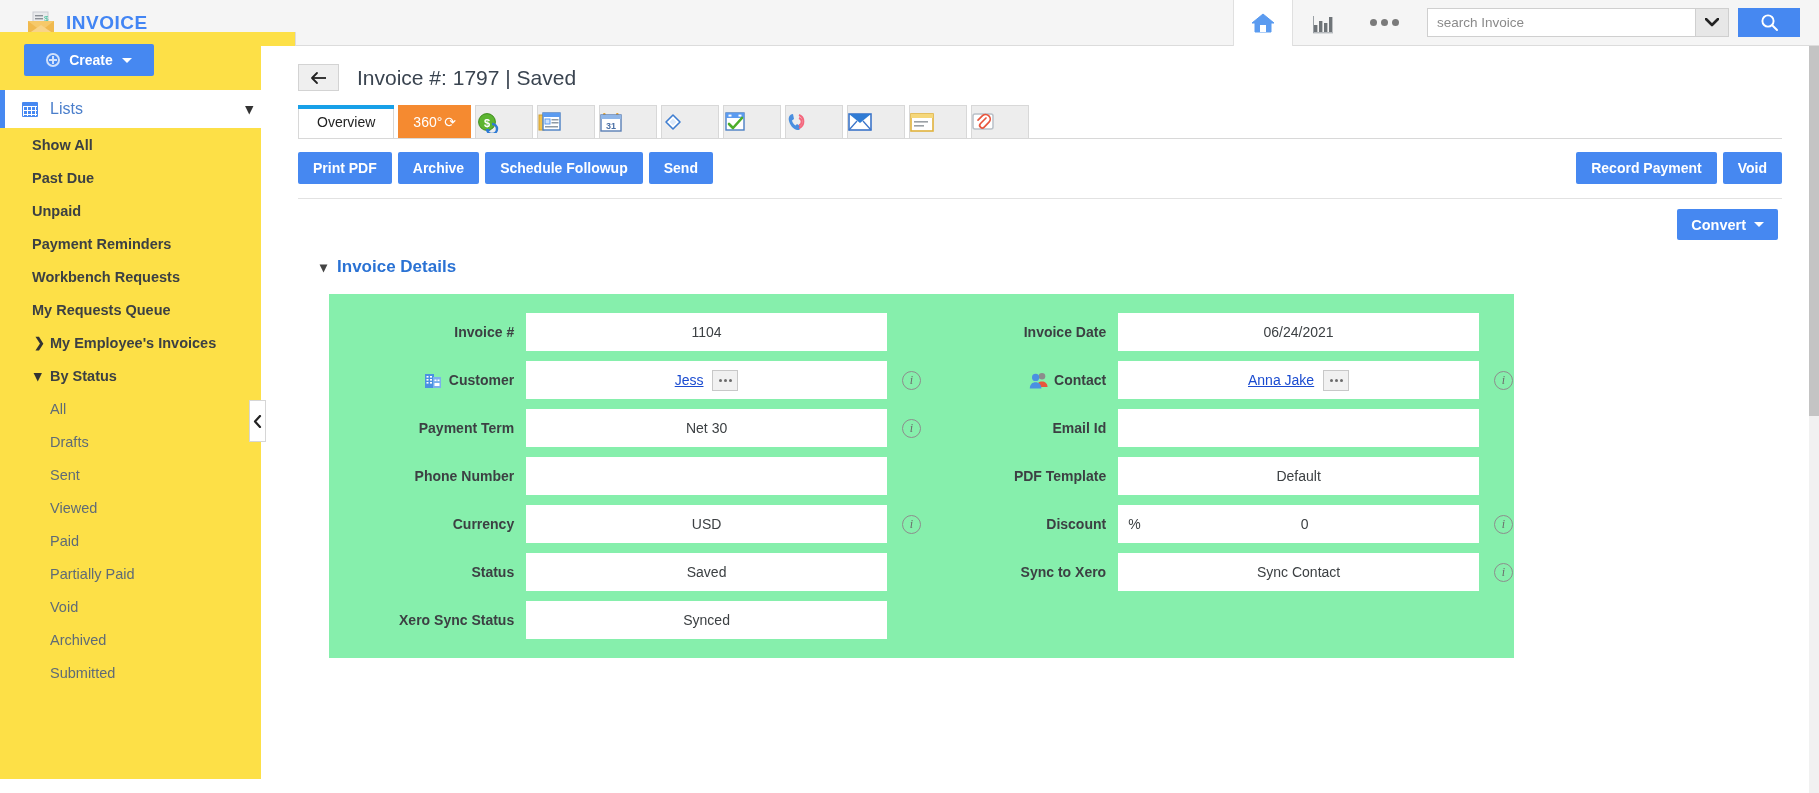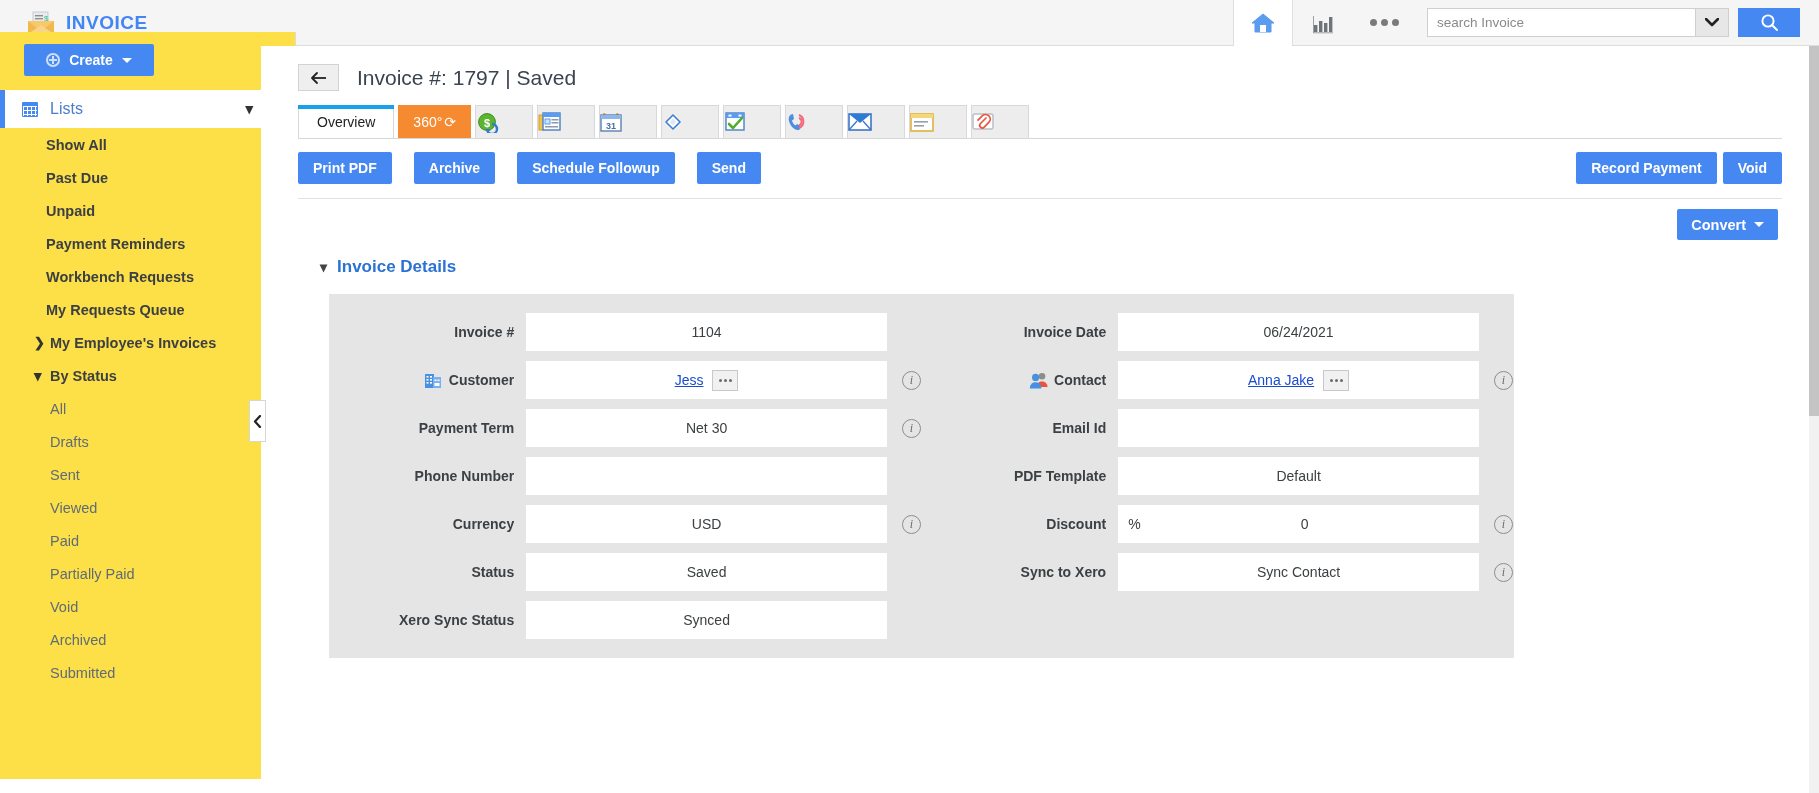--- a/index.html
+++ b/index.html
@@ -85,21 +85,21 @@
   .grid-icon::after {
     content: ""; position: absolute; left: 1px; top: 4px; right: 1px; bottom: 1px;
     background:
       repeating-linear-gradient(to right, #fff 0 1px, transparent 1px 4px),
       repeating-linear-gradient(to bottom, #fff 0 1px, transparent 1px 4px);
   }
   .chev { margin-left: auto; margin-right: 14px; color: #333; font-size: 15px; font-weight: bold; }
 
   .nav-item {
     height: 33px; display: flex; align-items: center; font-size: 14.5px; cursor: pointer;
-    color: #3c4043; padding-left: 46px; position: relative;
+    color: #3c4043; padding-left: 32px; position: relative;
   }
   .nav-item.lvl1 { font-weight: bold; color: #3c4043; }
   .nav-item.lvl2 { font-weight: normal; color: #5f6b76; padding-left: 50px; }
   .nav-item .twisty {
     position: absolute; left: 34px; font-size: 13px; color: #333; font-weight: bold;
   }
   .nav-item.grouphead { padding-left: 50px; }
 
   .sb-track {
     position: absolute; top: 60px; right: 22px; width: 9px; height: 600px; background: #eceff3;
@@ -134,42 +134,42 @@
   }
   .tab.active::before {
     content: ""; position: absolute; left: -1px; right: -1px; top: -1px; height: 4px; background: #18a0e8;
   }
   .tab.t360 {
     background: #f58a30; border-color: #f58a30; color: #fff; font-size: 14px; padding: 0 14px;
     font-weight: normal;
   }
   .tabs-rule { margin: 0 37px 0 37px; height: 1px; background: #d8d8d8; position: relative; top: -1px; }
 
-  .action-row { display: flex; align-items: center; padding: 12px 37px 0 37px; gap: 22px; }
+  .action-row { display: flex; align-items: center; padding: 12px 37px 0 37px; gap: 6px; }
   .btn-blue {
     background: #4688f1; color: #fff; font-size: 14px; font-weight: bold; height: 32px;
     padding: 0 15px; display: flex; align-items: center; cursor: pointer; border-radius: 2px;
   }
   .btn-right-group { margin-left: auto; display: flex; gap: 6px; }
   .actions-rule { margin: 14px 37px 0 37px; height: 1px; background: #e2e2e2; }
 
   .convert-row { display: flex; justify-content: flex-end; padding: 10px 41px 0 0; }
   .btn-convert {
     background: #4688f1; color: #fff; font-size: 14.5px; font-weight: bold; height: 31px;
     padding: 0 14px; display: flex; align-items: center; gap: 8px; cursor: pointer; border-radius: 2px;
   }
 
   .section-title {
     display: flex; align-items: center; gap: 10px; padding: 17px 0 0 59px;
     color: #2a72d4; font-size: 17px; font-weight: bold; cursor: pointer;
   }
   .section-chev { font-size: 14px; color: #444; font-weight: bold; }
 
   .form-panel {
-    margin: 17px 0 0 68px; width: 1185px; background: #e5e5e5; padding: 14px 0 14px 0;
+    margin: 17px 0 0 68px; width: 1185px; background: #86efac; padding: 14px 0 14px 0;
     display: flex;
   }
   .col { width: 592px; }
   .frow { display: flex; align-items: center; height: 48px; }
   .flabel {
     width: 200px; text-align: right; font-size: 14px; font-weight: bold; color: #3c4043;
     padding-right: 12px; display: flex; align-items: center; justify-content: flex-end; gap: 7px;
   }
   .fval {
     width: 366px; height: 38px; background: #fff; display: flex; align-items: center;

